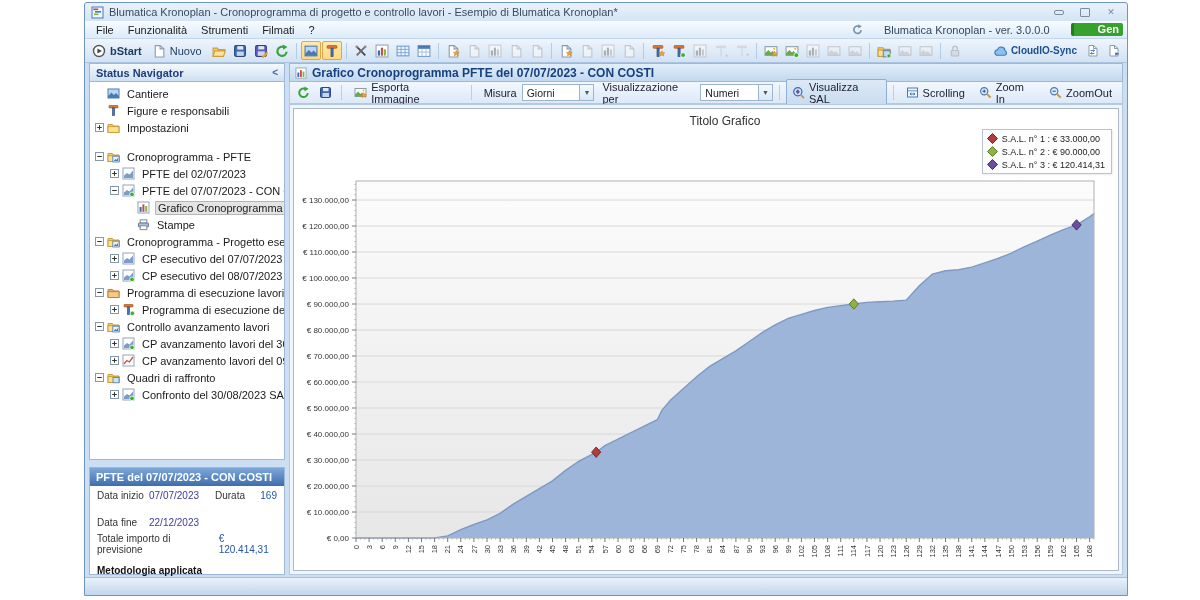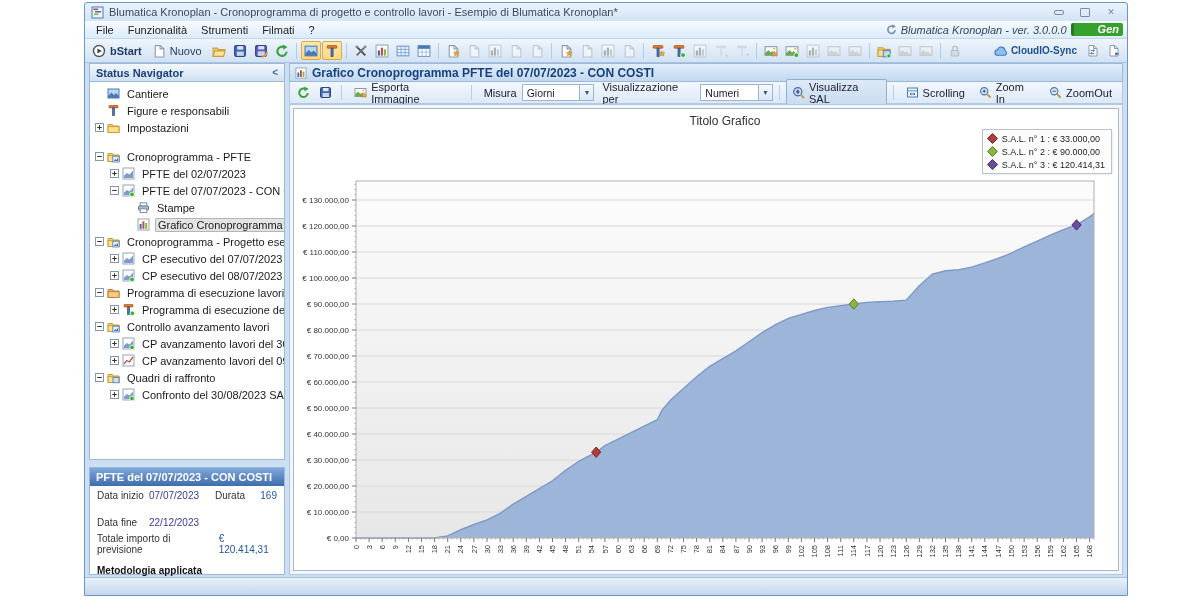--- a/index.html
+++ b/index.html
@@ -15,21 +15,21 @@
   .winbtns{display:flex;gap:14px;align-items:center;margin-right:4px;}
   .winbtn{width:12px;height:10px;display:flex;align-items:center;justify-content:center;
           color:#7c8da0;font-size:9px;cursor:default;}
   .winbtn .min{width:8px;height:3px;border:1px solid #7c8da0;border-radius:2px;}
   .winbtn .max{width:8px;height:7px;border:1px solid #7c8da0;border-radius:1px;}
   
   .menubar{height:17px;display:flex;align-items:center;padding:0 4px;
            background:linear-gradient(#f7fbff,#dcebf9);border-bottom:1px solid #c3d6ea;font-size:11px;color:#222;}
   .menu-item{padding:1px 7px;cursor:default;}
   .menubar .spacer{flex:1;}
-  .brand{display:flex;align-items:center;gap:4px;font-size:11px;color:#33475c;font-style:italic;}
+  .brand{display:flex;align-items:center;gap:21px;font-size:11px;color:#33475c;}
   .gen-badge{background:#36a22d;color:#fff;font-weight:bold;font-size:11px;padding:0 4px 1px 24px;
              border-radius:2px;border-left:3px solid #267a20;letter-spacing:0;}
   
   .toolbar{height:23px;display:flex;align-items:center;padding:0 4px;gap:1px;
            background:linear-gradient(#eef5fc,#d2e2f4);border-bottom:1px solid #aac4e0;}
   .tb-btn{display:flex;align-items:center;gap:4px;padding:1px 6px 1px 3px;border-radius:2px;font-size:11px;color:#1d3least;}
   .tb-btn{color:#1d3a5f;}
   .tb-btn b{font-weight:bold;}
   .tb-ico{width:20px;height:19px;display:flex;align-items:center;justify-content:center;border-radius:2px;}
   .tb-ico.sel{background:linear-gradient(#ffe9b0,#fdd981);border:1px solid #dda948;box-sizing:border-box;}
@@ -489,42 +489,42 @@
               </span>
               <span class="ticon">
                 <svg width="13" height="13" viewBox="0 0 13 13" style="display:block">
                   <rect x="1" y="1" width="11" height="11" fill="#fff" stroke="#93a5b8"></rect>
                   <path d="M2 11V8.5L5 6l2.5 1.5L11 3.5V11z" fill="#7e9cc9"></path>
                   <circle cx="10" cy="10.4" r="2.3" fill="#35b135" stroke="#fff" stroke-width="0.8"></circle>
                 </svg>
               </span>
               <span class="tlabel">PFTE  del 07/07/2023 - CON COSTI</span>
             </div>
-            <div class="tree-row" style="padding-left: 34px;">
-              <span class="sp"></span>
-              <span class="ticon">
-                <svg width="13" height="13" viewBox="0 0 13 13" style="display:block">
-                  <rect x="3.2" y="1.8" width="6.6" height="3.4" fill="#fff" stroke="#7d8da0"></rect>
-                  <rect x="1.5" y="5" width="10" height="4" rx="0.8" fill="#aebfd2" stroke="#65788e"></rect>
-                  <rect x="3.2" y="7.8" width="6.6" height="3.8" fill="#fff" stroke="#7d8da0"></rect>
-                </svg>
-              </span>
-              <span class="tlabel">Stampe</span>
-            </div>
             <div class="tree-row selected" style="padding-left: 34px;">
               <span class="sp"></span>
               <span class="ticon">
                 <svg width="13" height="13" viewBox="0 0 13 13" style="display:block">
                   <rect x="1" y="1" width="11" height="11" fill="#fff" stroke="#93a5b8"></rect>
                   <rect x="2.6" y="6" width="2" height="4.8" fill="#3f68b3"></rect>
                   <rect x="5.4" y="3.4" width="2" height="7.4" fill="#c0504d"></rect>
                   <rect x="8.2" y="5" width="2" height="5.8" fill="#8db440"></rect>
                 </svg>
               </span>
               <span class="tlabel">Grafico Cronoprogramma</span>
+            </div>
+            <div class="tree-row" style="padding-left: 34px;">
+              <span class="sp"></span>
+              <span class="ticon">
+                <svg width="13" height="13" viewBox="0 0 13 13" style="display:block">
+                  <rect x="3.2" y="1.8" width="6.6" height="3.4" fill="#fff" stroke="#7d8da0"></rect>
+                  <rect x="1.5" y="5" width="10" height="4" rx="0.8" fill="#aebfd2" stroke="#65788e"></rect>
+                  <rect x="3.2" y="7.8" width="6.6" height="3.8" fill="#fff" stroke="#7d8da0"></rect>
+                </svg>
+              </span>
+              <span class="tlabel">Stampe</span>
             </div>
             <div class="tree-row" style="padding-left: 4px;">
               <span class="exp">
                 <svg width="9" height="9" viewBox="0 0 9 9" style="display:block">
                   <rect x="0.5" y="0.5" width="8" height="8" fill="#fff" stroke="#8399ae"></rect>
                   <line x1="2.2" y1="4.5" x2="6.8" y2="4.5" stroke="#333" stroke-width="1"></line>
                 </svg>
               </span>
               <span class="ticon">
                 <svg width="13" height="13" viewBox="0 0 13 13" style="display:block">

